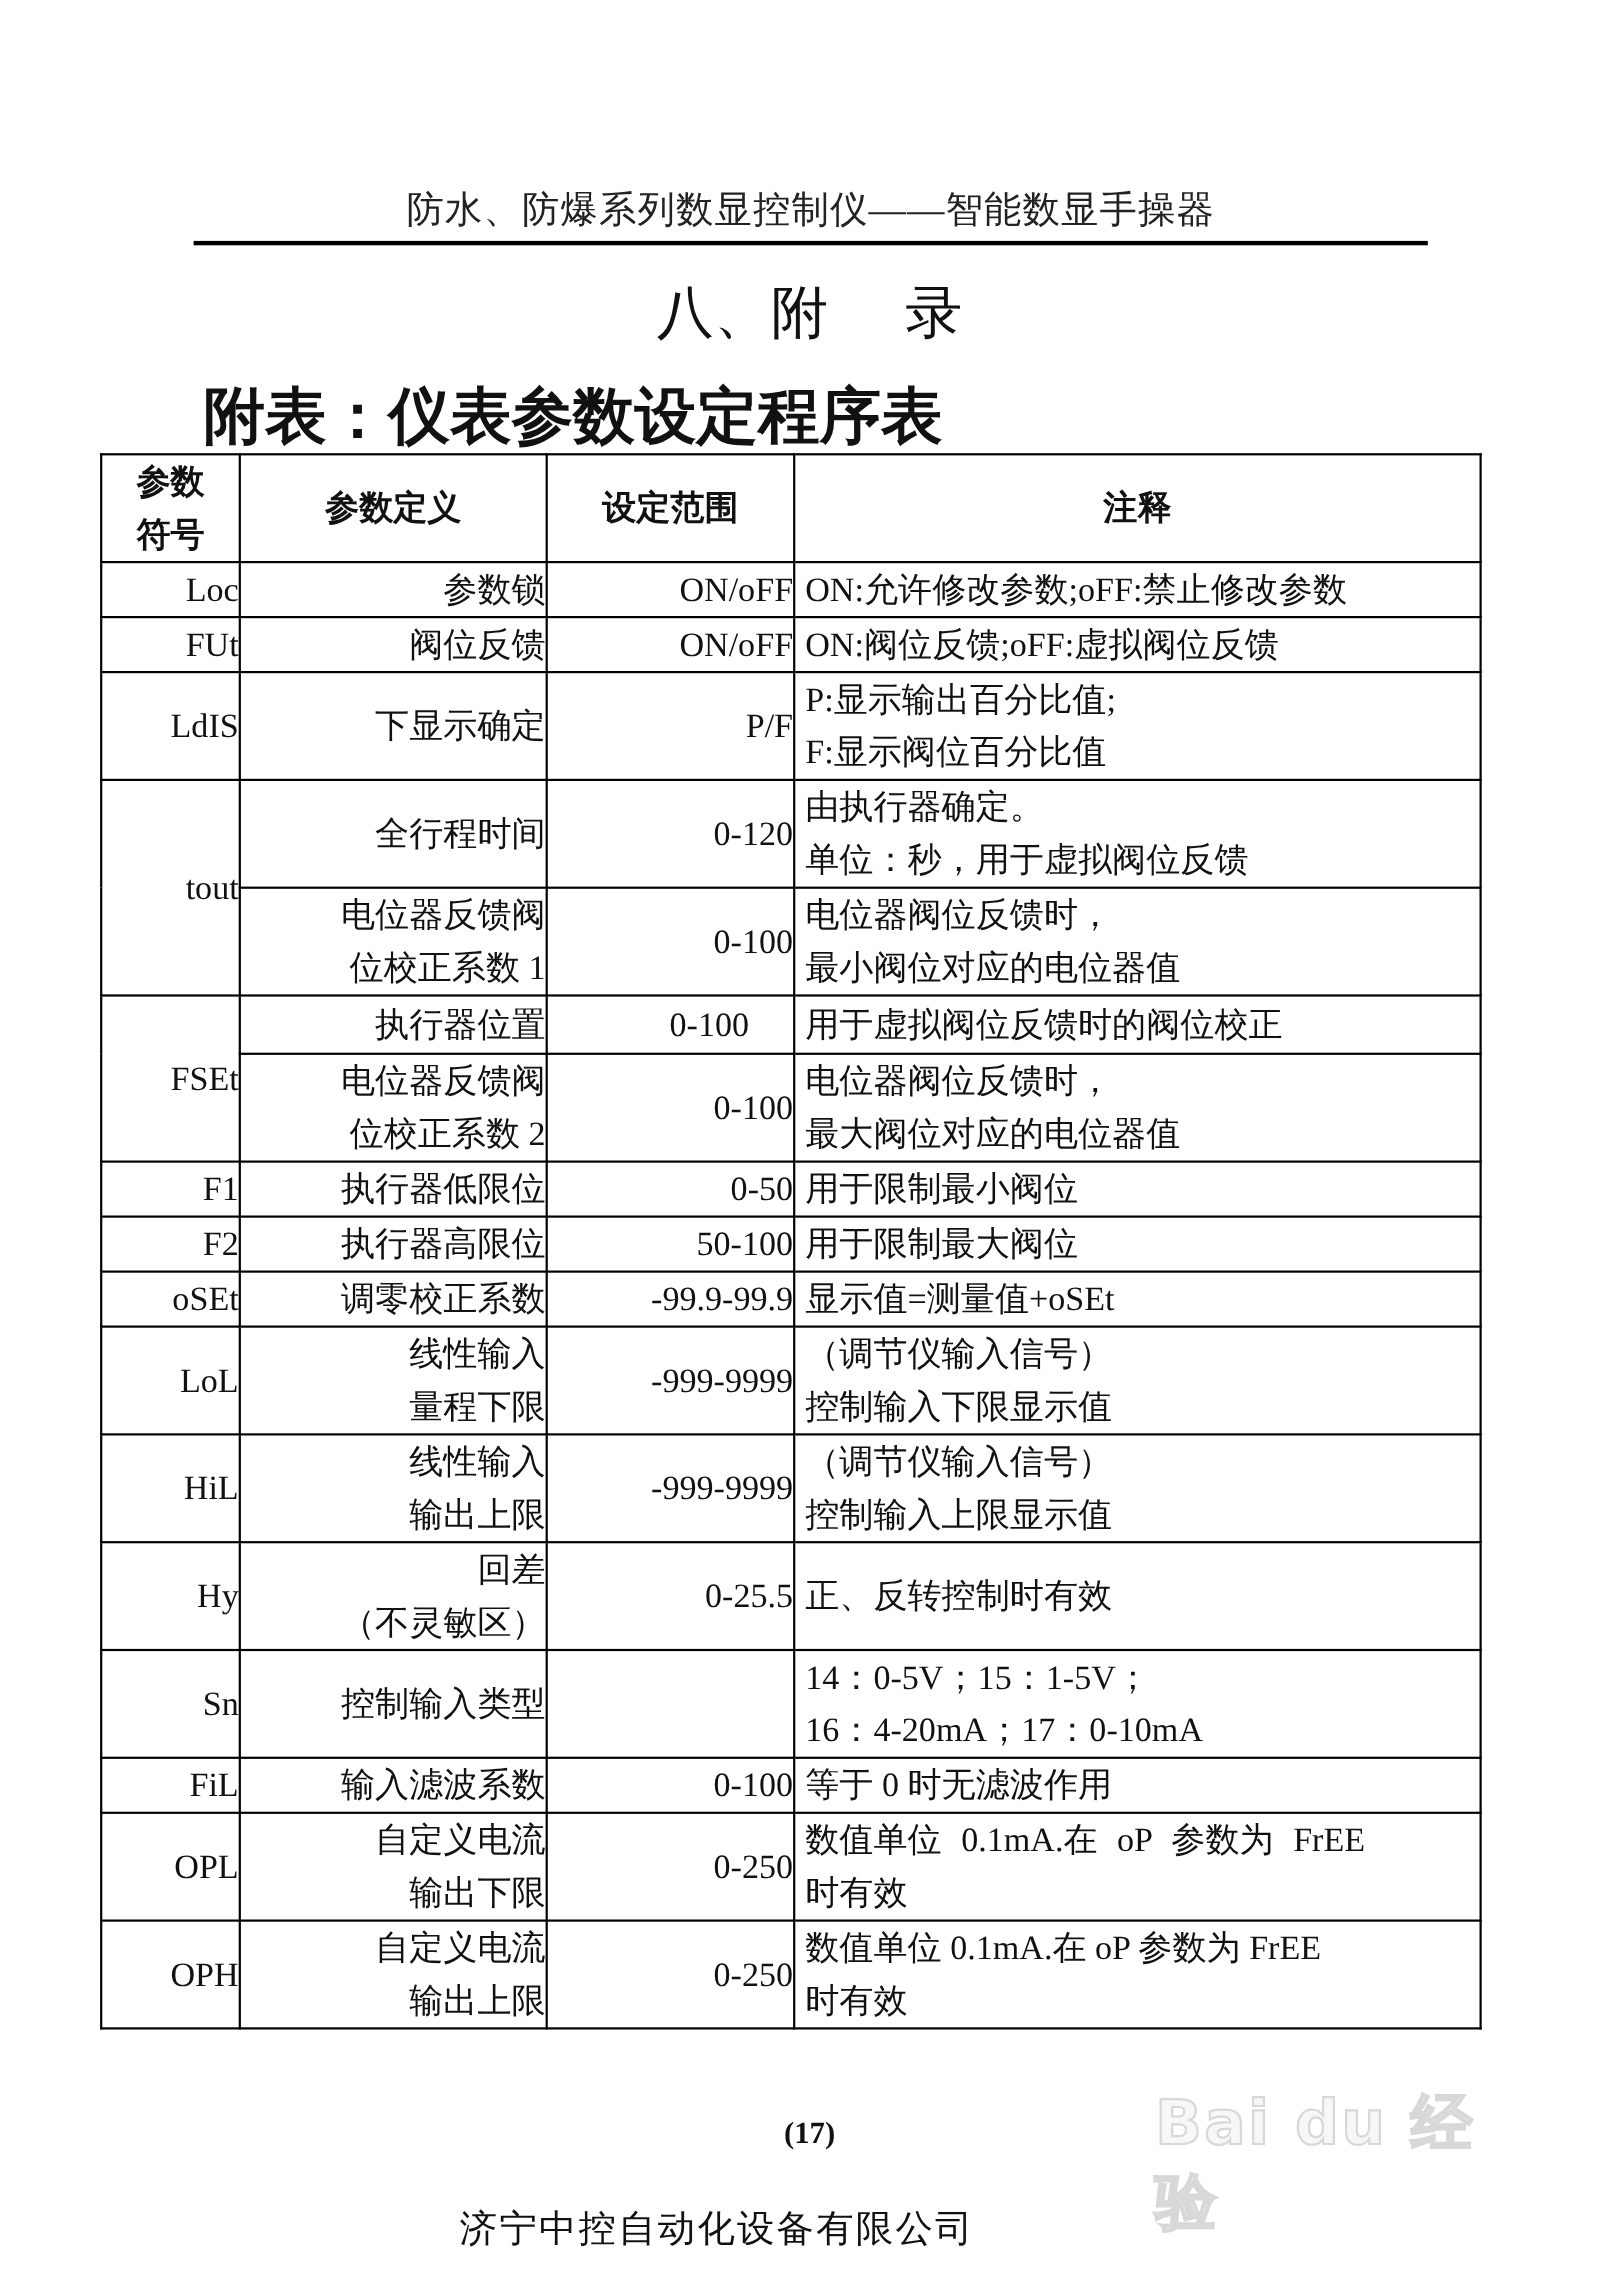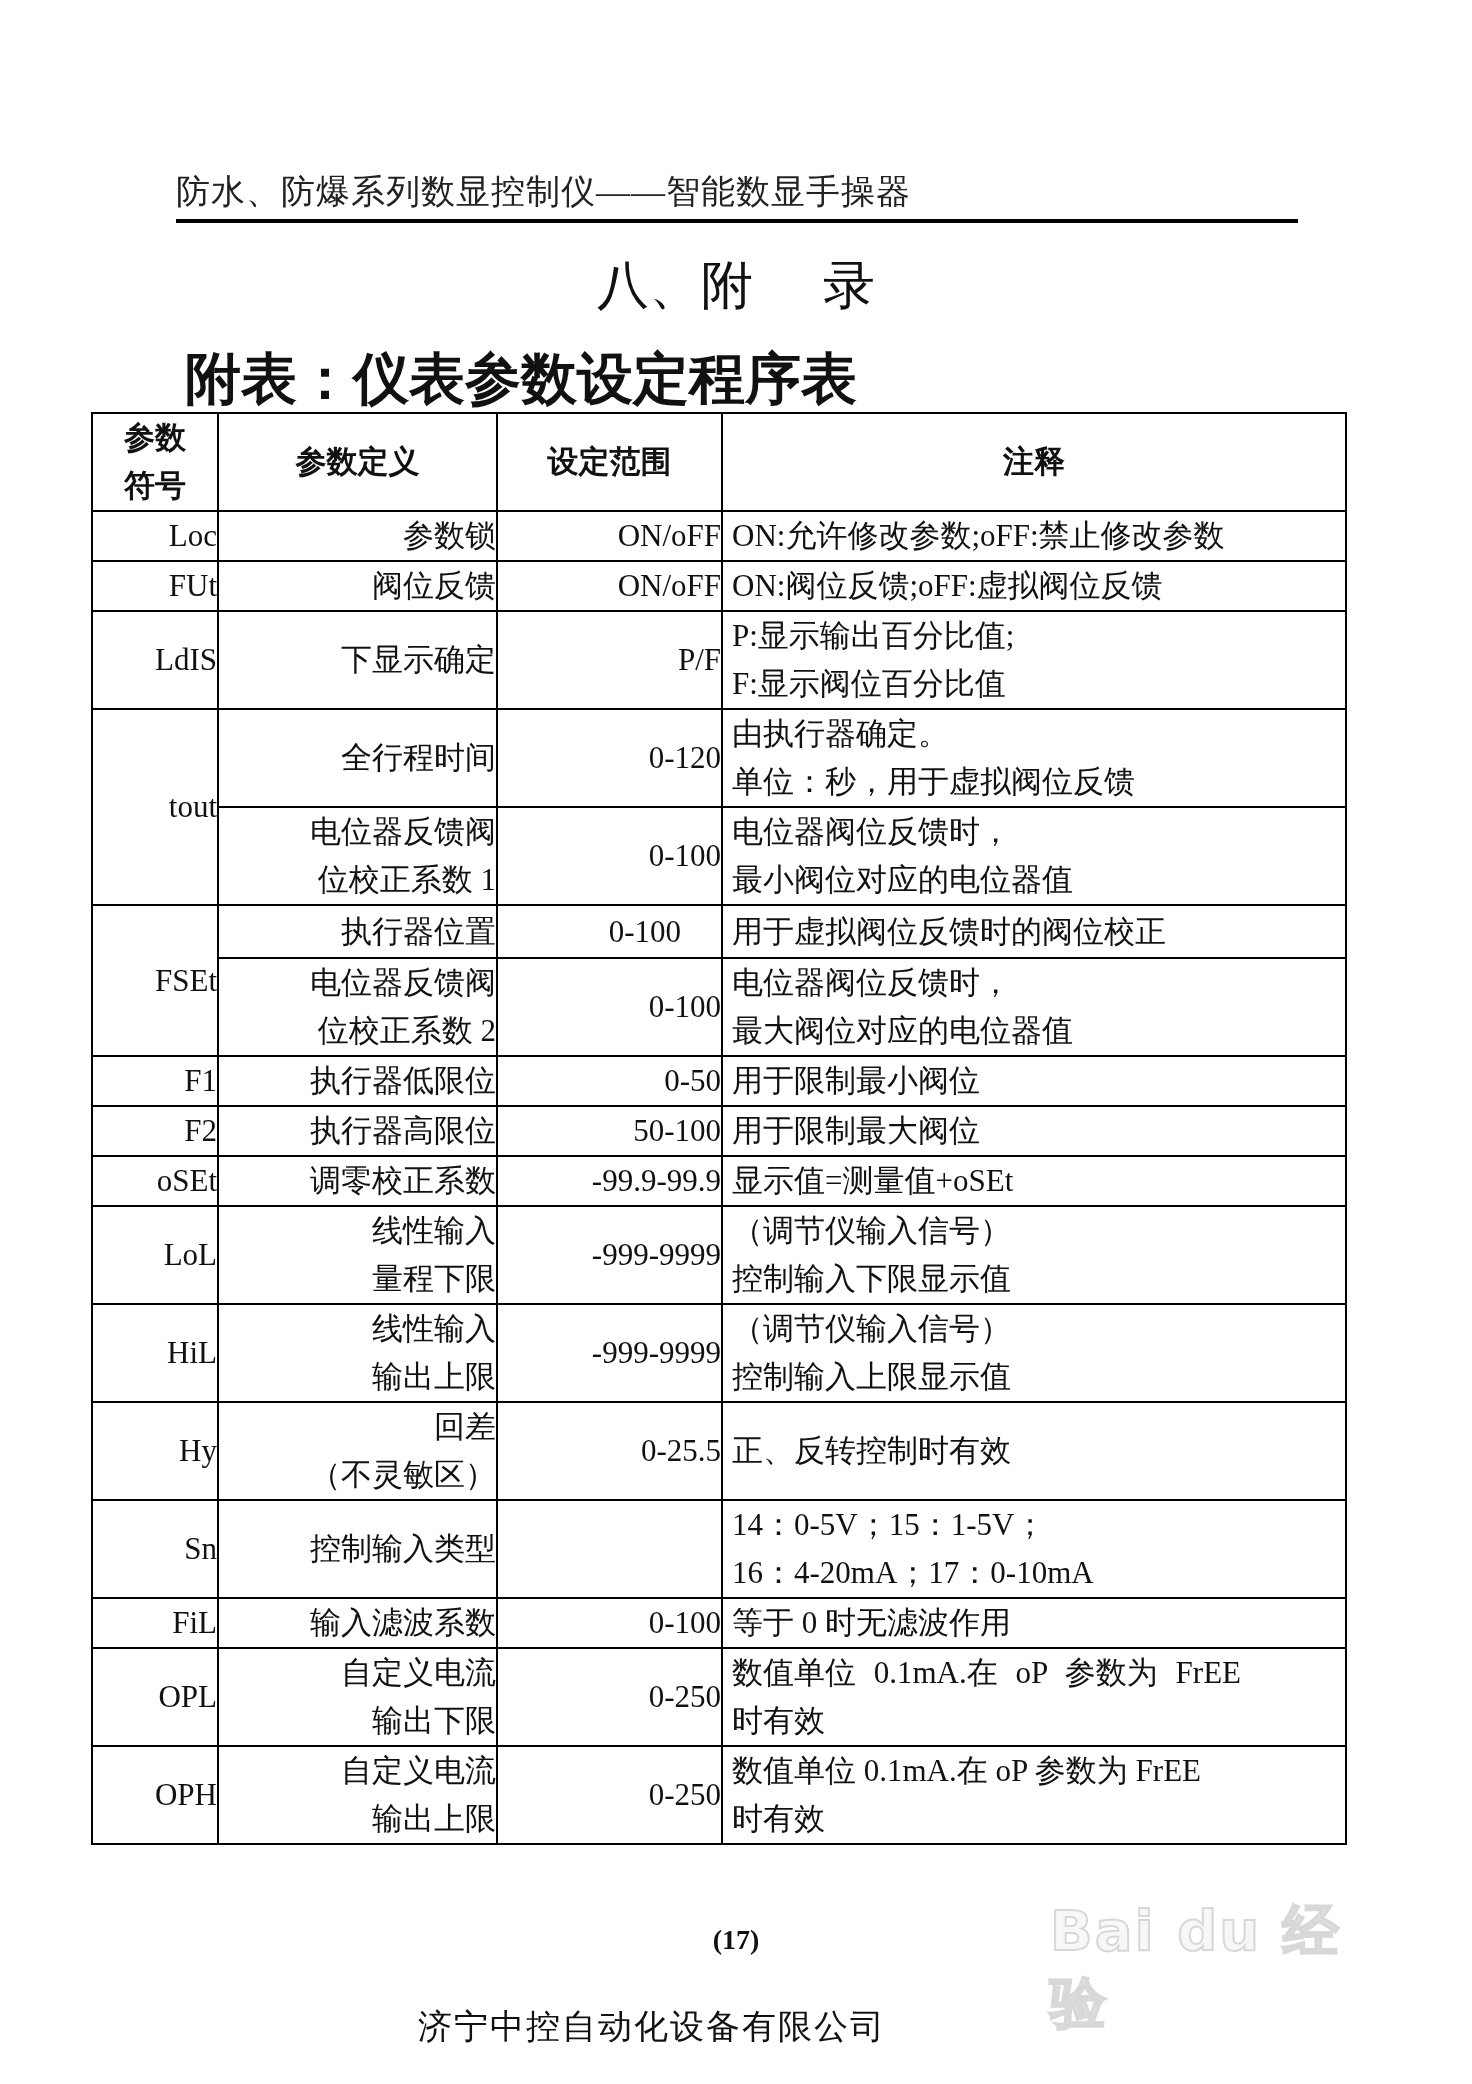--- a/index.html
+++ b/index.html
@@ -1,18 +1,18 @@
 <!DOCTYPE html>
 <html><head>
 <meta charset="utf-8">
 <style>
   html, body { margin: 0; padding: 0; background: #ffffff; }
   body { width: 1472px; height: 2084px; position: relative; overflow: hidden; font-family: "Liberation Serif", "DejaVu Serif", serif; color: #111; }
   .abs { position: absolute; }
-  #running-header { left: 176px; width: 1122px; top: 172px; font-size: 34px; line-height: 40px; letter-spacing: 1px; color: #222; }
+  #running-header { left: 176px; width: 1122px; top: 172px; text-align: center; font-size: 34px; line-height: 40px; letter-spacing: 1px; color: #222; }
   #header-rule { left: 176px; width: 1122px; top: 219px; height: 4px; background: #000; }
   #chapter-title { left: 0; width: 1472px; top: 256px; text-align: center; font-size: 52px; line-height: 60px; font-weight: normal; padding-left: 0; }
   #chapter-title span { display: inline-block; }
   #table-title { left: 185px; top: 352px; font-size: 56px; line-height: 54px; font-weight: bold; }
   #param-table { left: 91px; top: 412px; width: 996px; }
   table { border-collapse: collapse; table-layout: fixed; width: 1254px; }
   td, th { border: 2px solid #000; padding: 0; font-size: 31px; line-height: 48px; font-weight: normal; vertical-align: middle; }
   th { text-align: center; }
   td.c { text-align: right; }
   td.l { text-align: left; padding-left: 9px; }

